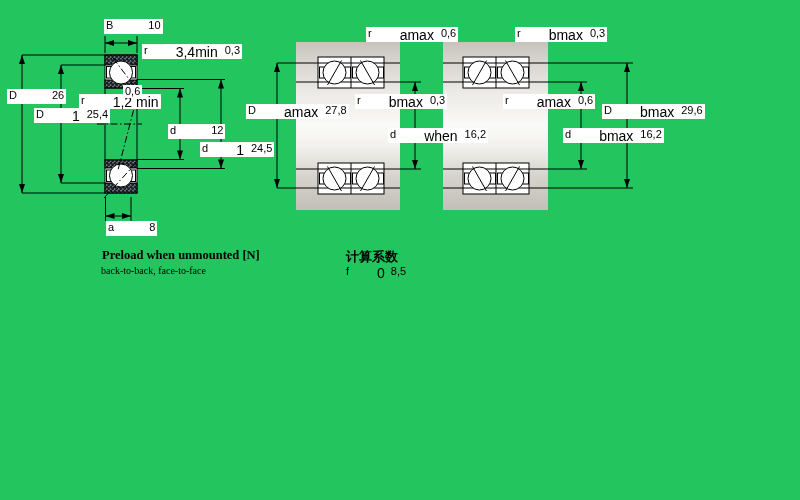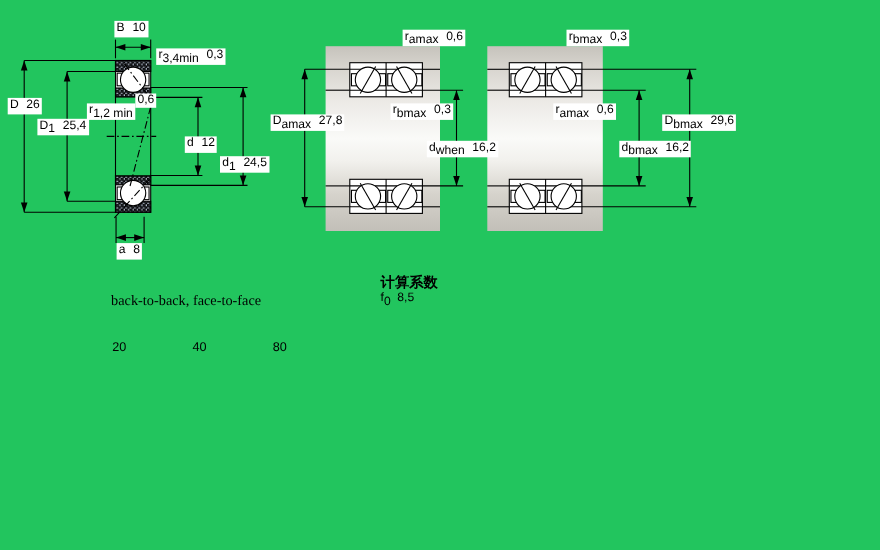--- a/index.html
+++ b/index.html
@@ -9,24 +9,24 @@
   
   #drawing line,#drawing rect,#drawing circle{stroke:#000;stroke-width:1;}
   #drawing .w{fill:#fff;}
   #drawing .p{fill:url(#hatch);}
   #drawing .g{fill:url(#steel);stroke:none;}
   #drawing line{fill:none;}
   #drawing .cl{stroke-dasharray:7 2.5 1.5 2.5;}
   
   .dim{position:absolute;font-size:11px;line-height:13px;background:#fff;
        padding:0 2px;white-space:nowrap;z-index:5;}
-  .dim sub{font-size:11px;line-height:1;}
+  .dim sub{font-size:14px;line-height:1;margin-left:28px;}
   .dim .val{margin-left:7px;}
   .txt{position:absolute;white-space:nowrap;z-index:5;}
-  .serif{font-family:"Liberation Serif",serif;font-size:13px;}
+  .serif{font-family:"Liberation Serif",serif;font-size:10px;}
   .serif-bold{font-family:"Liberation Serif",serif;font-size:12.5px;font-weight:bold;}
   .cjk-bold{font-size:13px;font-weight:bold;}
   .tbl{position:absolute;font-size:11.5px;z-index:5;}
   .tbl .col{display:inline-block;width:73px;}
 </style>
 </head>
 <body>
 
 <div id="stage">
 
@@ -233,22 +233,20 @@
 <div class="dim" style="left:366px;top:27px"><span>r</span><sub>amax</sub><span class="val">0,6</span></div>
 <div class="dim" style="left:355px;top:94px"><span>r</span><sub>bmax</sub><span class="val">0,3</span></div>
 <div class="dim" style="left:246px;top:104px"><span>D</span><sub>amax</sub><span class="val">27,8</span></div>
 <div class="dim" style="left:388px;top:128px"><span>d</span><sub>when</sub><span class="val">16,2</span></div>
 
 <div class="dim" style="left:515px;top:27px"><span>r</span><sub>bmax</sub><span class="val">0,3</span></div>
 <div class="dim" style="left:503px;top:94px"><span>r</span><sub>amax</sub><span class="val">0,6</span></div>
 <div class="dim" style="left:602px;top:104px"><span>D</span><sub>bmax</sub><span class="val">29,6</span></div>
 <div class="dim" style="left:563px;top:128px"><span>d</span><sub>bmax</sub><span class="val">16,2</span></div>
 
+<div class="txt serif-bold" style="left:102px;top:248px">Preload when unmounted [N]</div>
 <div class="txt serif" style="left:101px;top:265px">back-to-back, face-to-face</div>
 
-<div class="tbl" style="left:102px;top:310px">
-  <span class="col">20</span><span class="col">40</span><span class="col">80</span>
-</div>
 
 <div class="txt cjk-bold" style="left:346px;top:248px">计算系数</div>
 <div class="dim" style="left:344px;top:265px;background:transparent"><span>f</span><sub>0</sub><span class="val" style="margin-left:6px">8,5</span></div>
 
 </div>
 
 </body></html>

